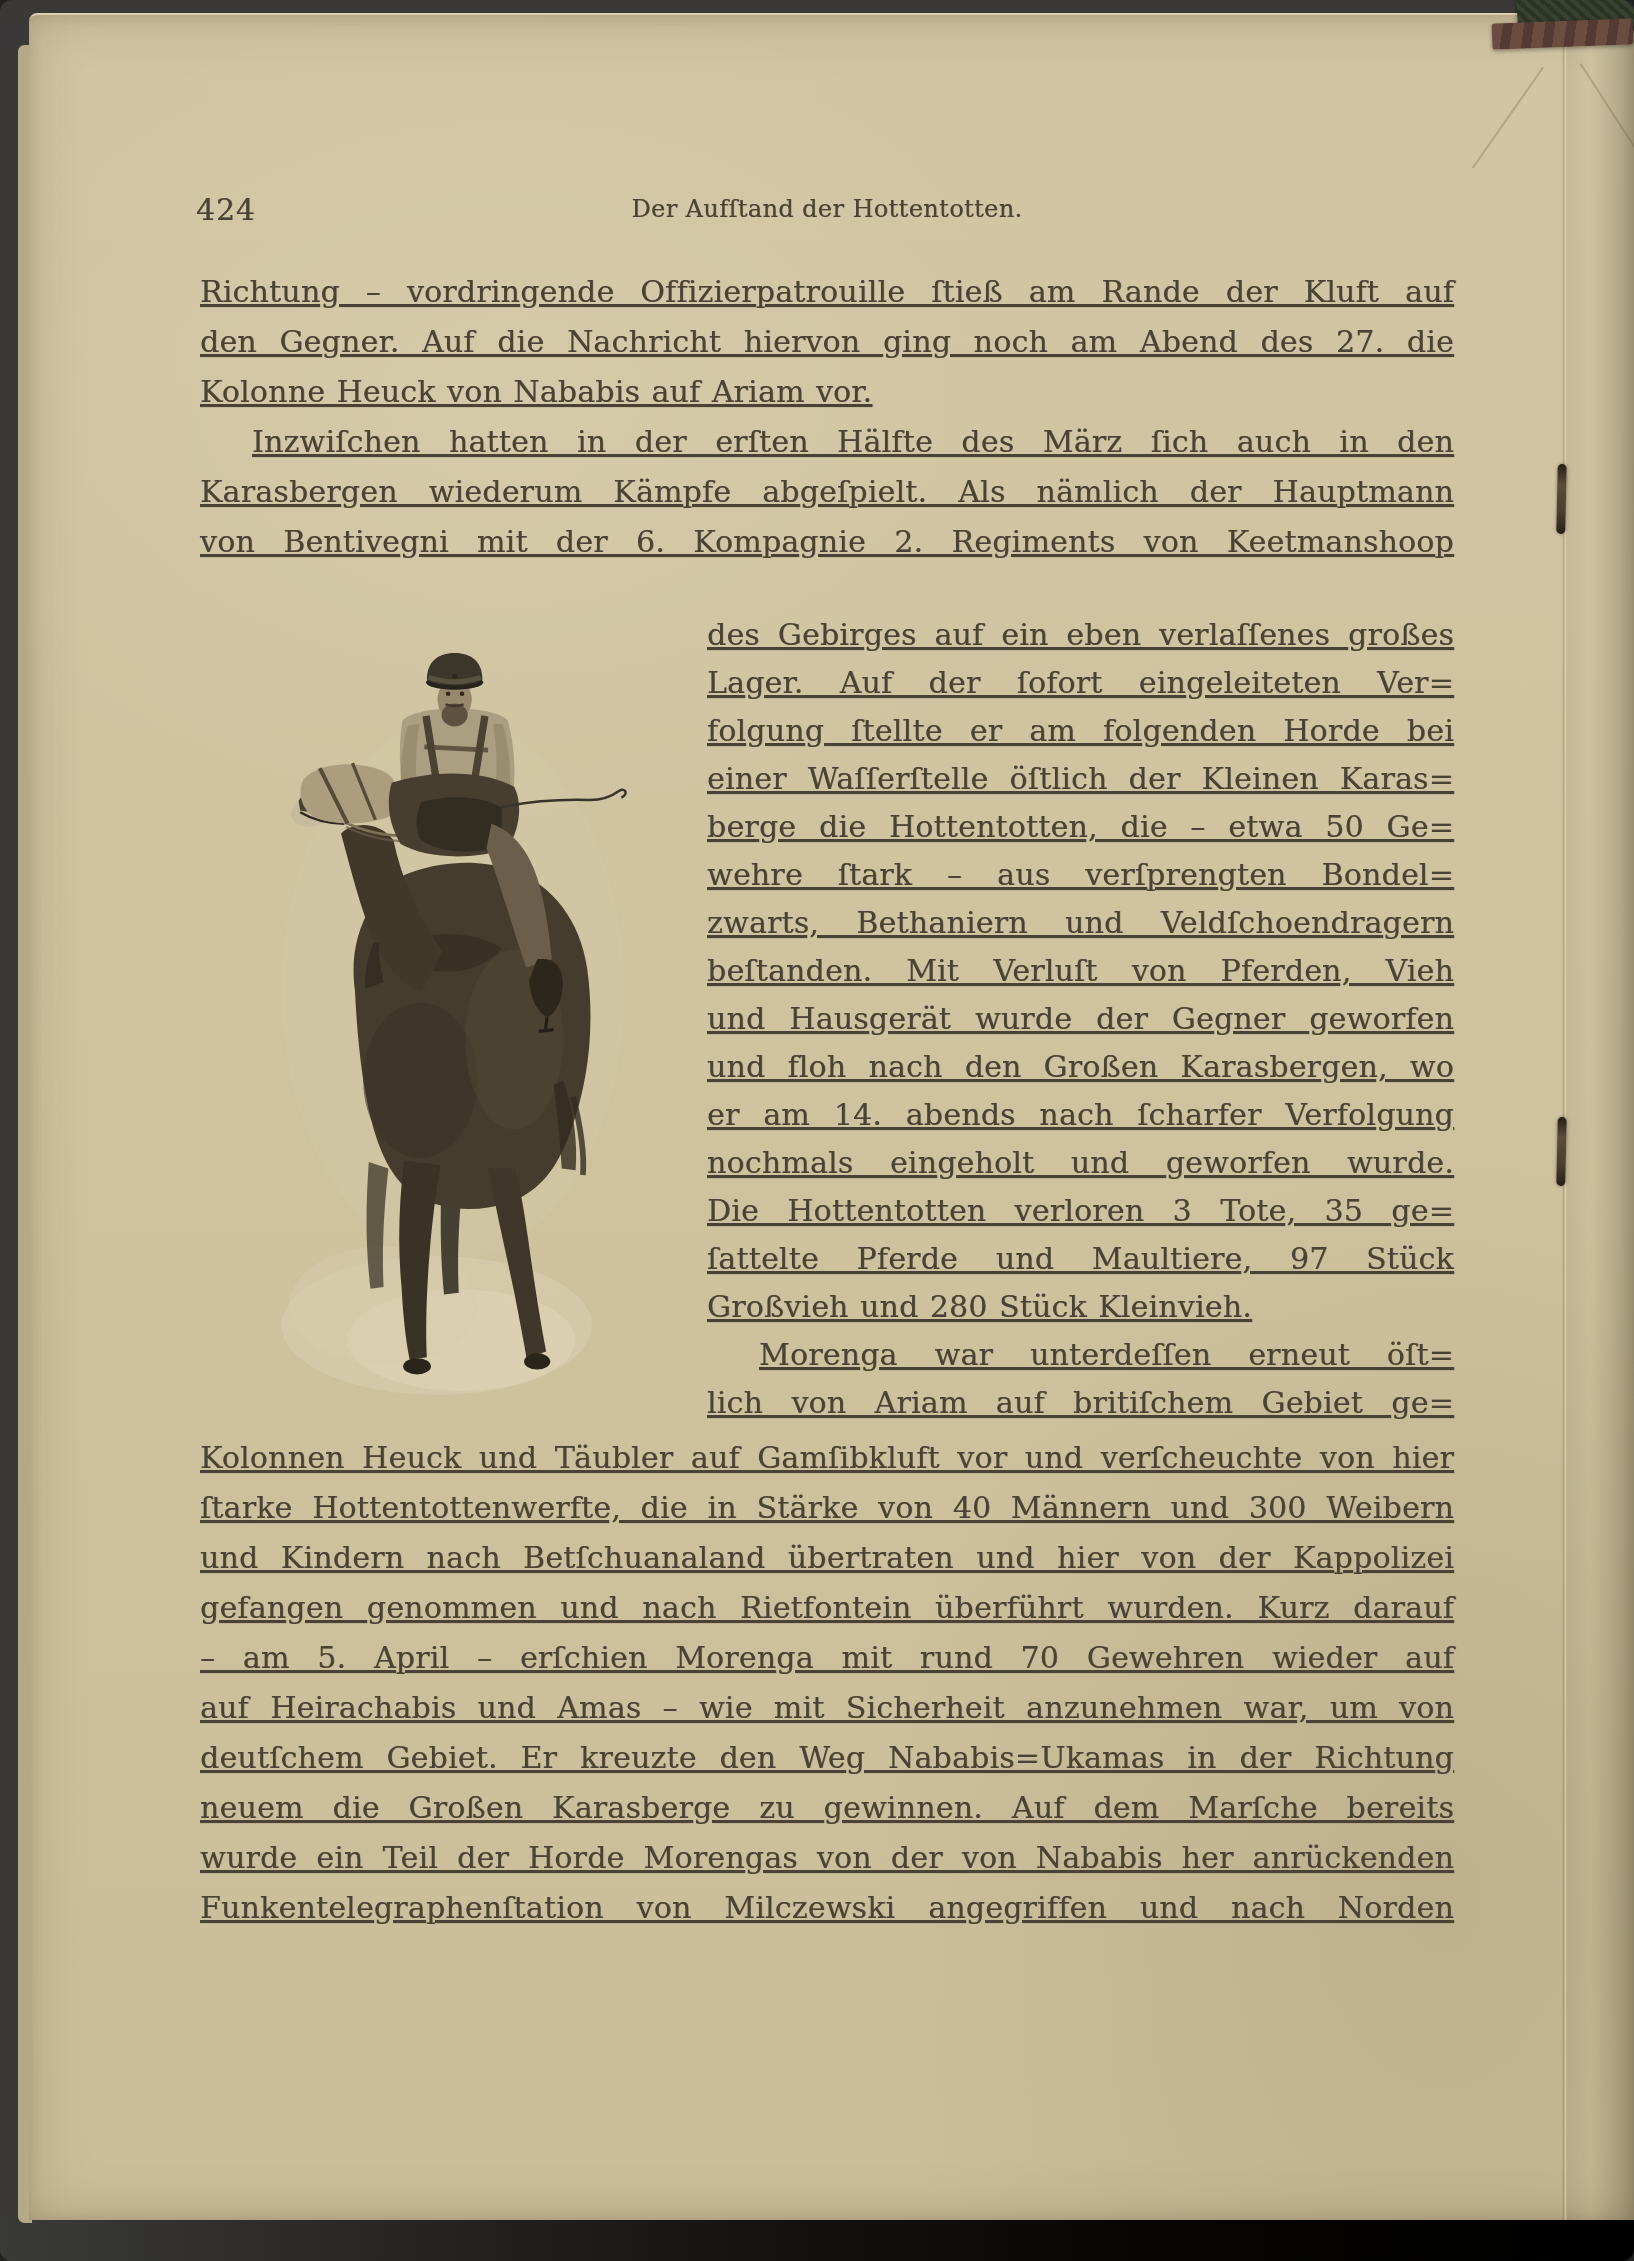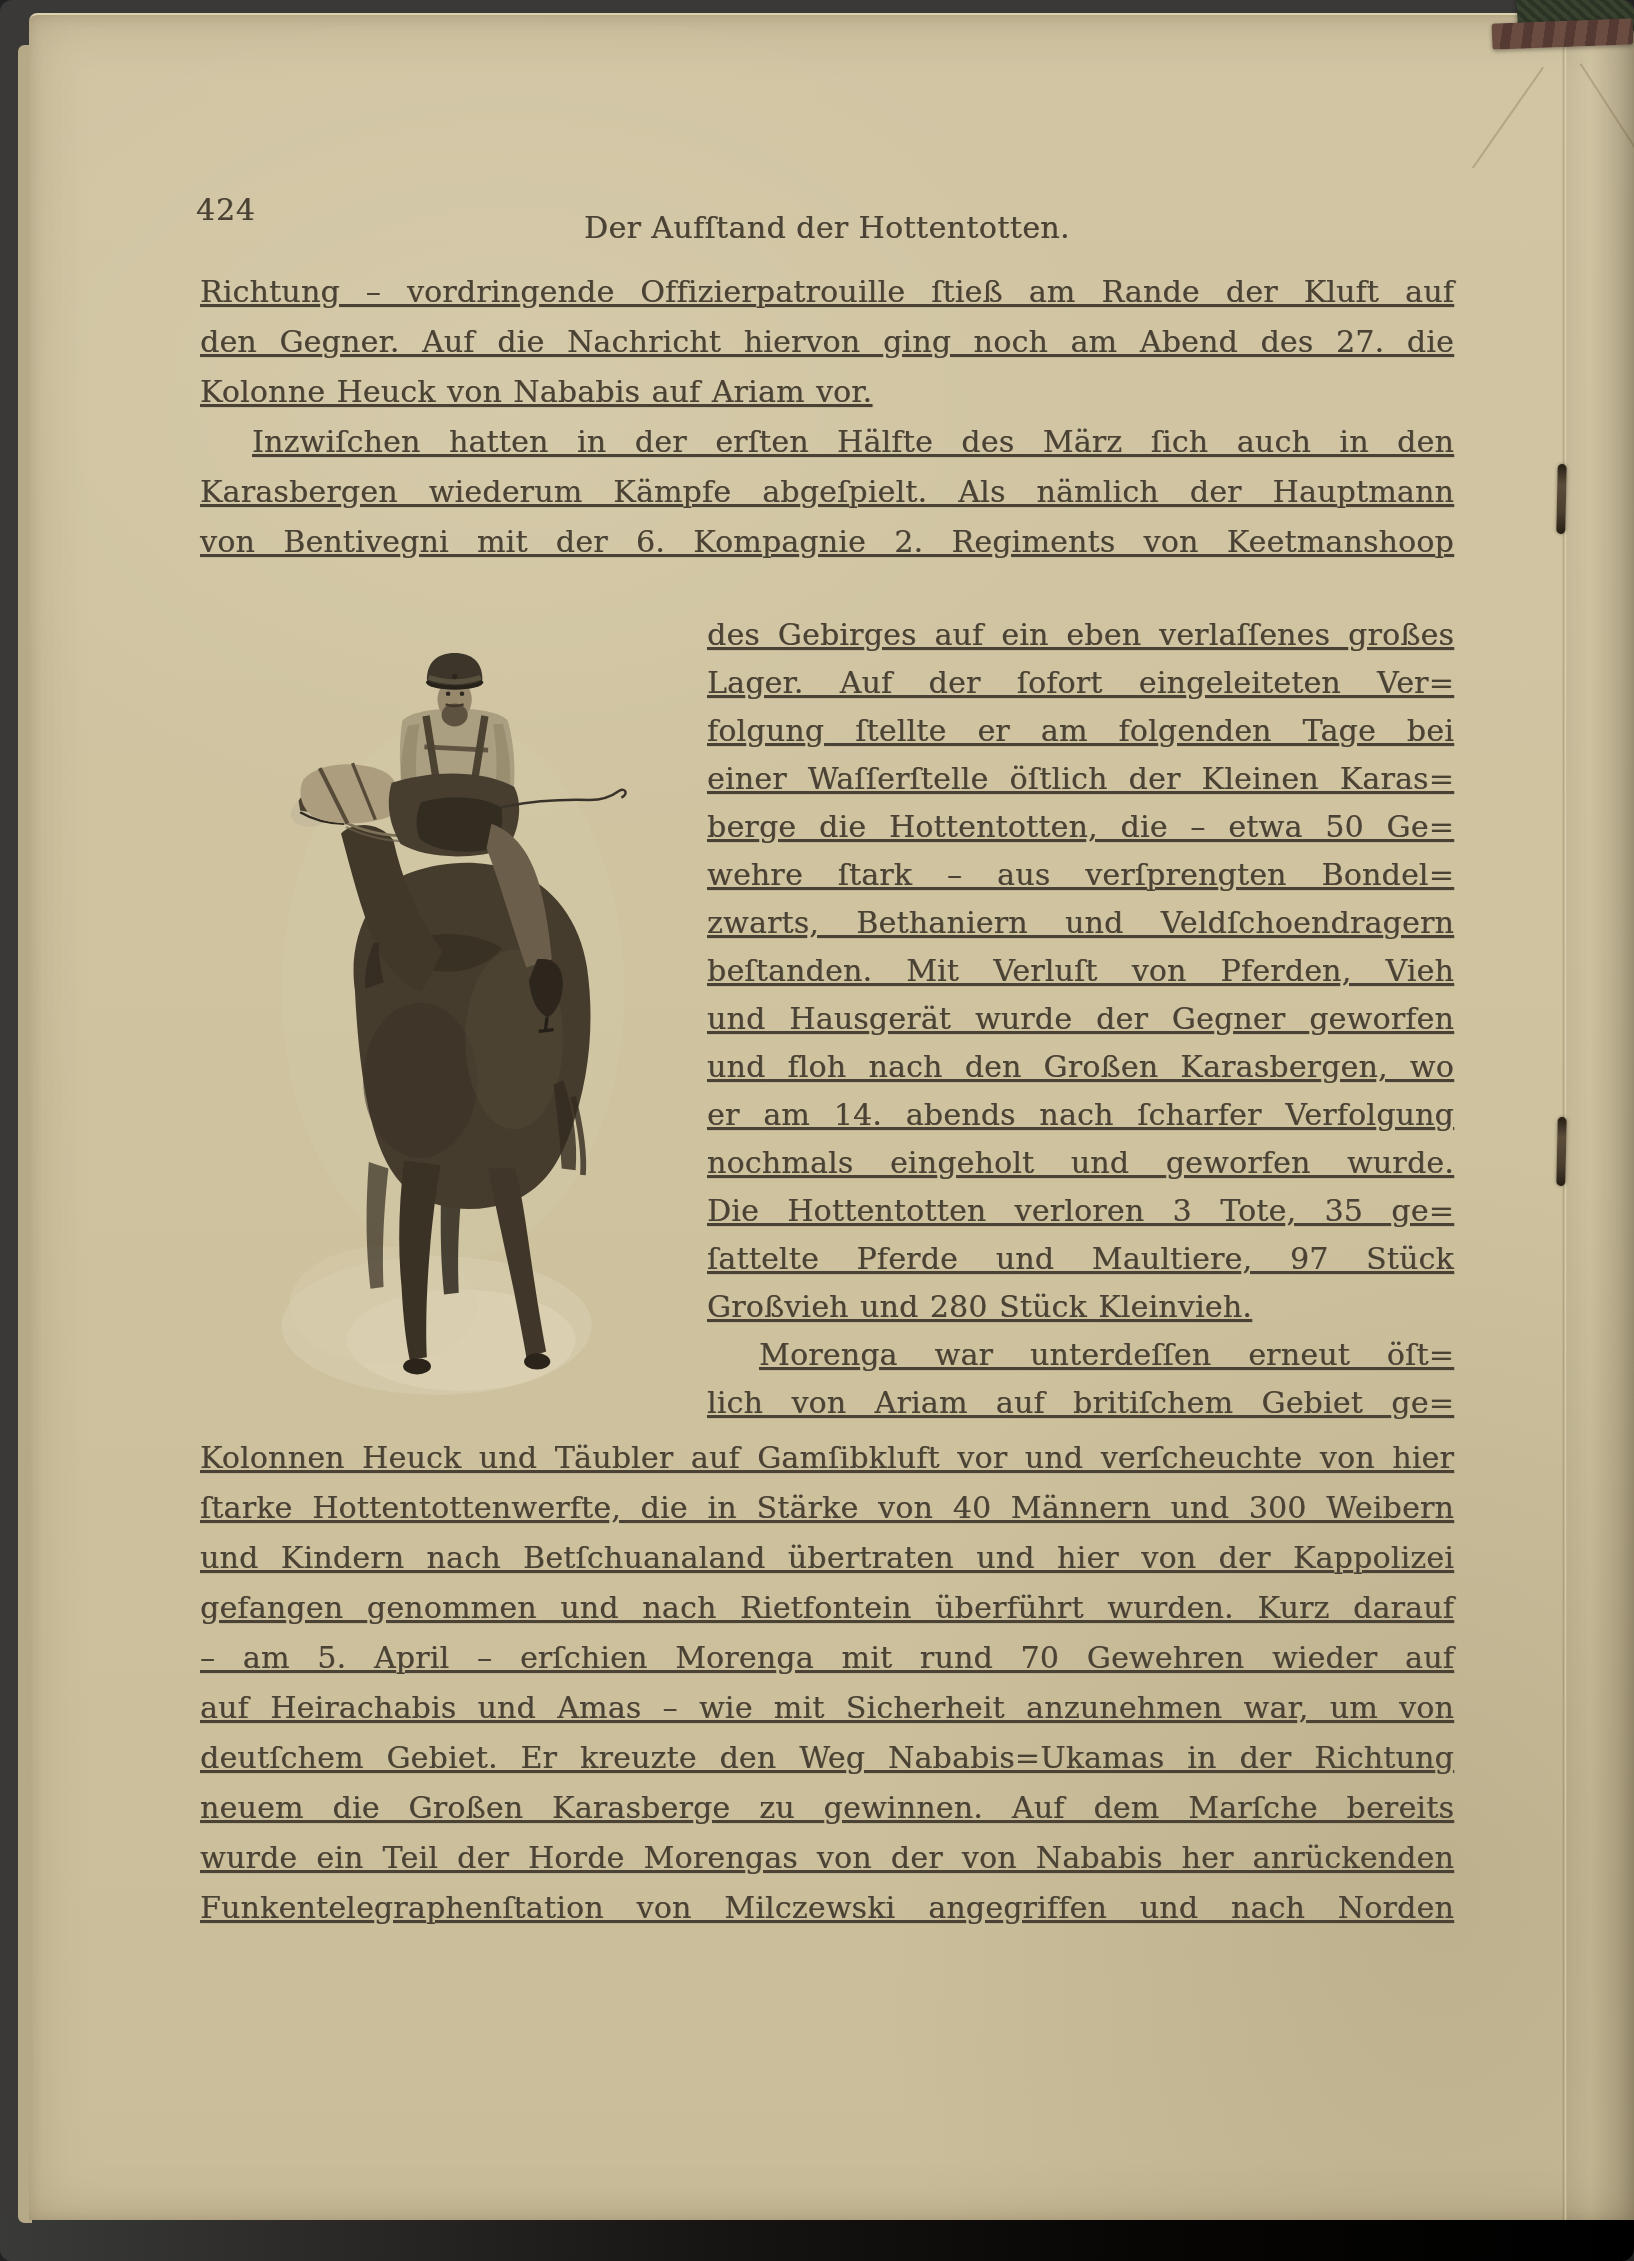--- a/index.html
+++ b/index.html
@@ -43,22 +43,22 @@
 
   .cover-corner{position:absolute;left:1517px;top:-13px;width:155px;height:46px;transform:rotate(-3deg);
     background:repeating-linear-gradient(45deg,#2b3424 0 4.1px,#38422f 4.1px 8.2px);
     box-shadow:0 2.5px 4.9px rgba(0,0,0,.4);}
   .spine-strip{position:absolute;left:1492px;top:21px;width:141px;height:26px;transform:rotate(-2.2deg);
     background:repeating-linear-gradient(100deg,#6a4c41 0 11.4px,#553a33 11.4px 21px);
     border-radius:3.3px;box-shadow:0 1.6px 4.1px rgba(0,0,0,.35);}
 
   .page-number{position:absolute;left:167px;top:174px;height:41px;line-height:41px;
     font-size:30px;letter-spacing:0.8px;text-shadow:0.5px 0.2px 0 rgba(70,60,45,.55);}
-  .running-header{position:absolute;left:171px;top:192px;width:1254px;height:41px;line-height:41px;
-    font-size:30px;text-align:center;letter-spacing:0.4px;text-shadow:0.5px 0.2px 0 rgba(70,60,45,.55);}
+  .running-header{position:absolute;left:171px;top:174px;width:1254px;height:41px;line-height:41px;
+    font-size:24px;text-align:center;letter-spacing:0.4px;text-shadow:0.5px 0.2px 0 rgba(70,60,45,.55);}
 
   .textblock{position:absolute;font-size:30px;letter-spacing:0.2px;word-spacing:1.6px;
     text-shadow:0.5px 0.2px 0 rgba(70,60,45,.5);text-decoration:underline;}
   .block-top{left:171px;top:252px;width:1254px;line-height:50px;}
   .block-beside{left:678px;top:596px;width:747px;line-height:48px;}
   .block-bottom{left:171px;top:1418px;width:1254px;line-height:50px;}
   .line{text-align:justify;text-align-last:justify;}
   .line.last{text-align-last:left;}
   .line.indent{text-indent:52px;}
 
@@ -169,21 +169,21 @@
       <path d="M268 648 C278 700 290 752 300 800 C307 836 312 862 315 880 L339 872
                C331 830 323 778 316 728 C311 694 306 666 301 648 Z" fill="#40372a"></path>
       <ellipse cx="328" cy="884" rx="16" ry="10" fill="#2a241b"></ellipse>
 
       <path d="M372 560 C382 600 386 630 384 656" stroke="#332b20" stroke-width="7" fill="none" opacity="0.8"></path>
     </svg>
 
     <div class="textblock block-beside">
         <div class="line">des Gebirges auf ein eben verlaſſenes großes</div>
         <div class="line">Lager. Auf der ſofort eingeleiteten Ver=</div>
-        <div class="line">folgung ſtellte er am folgenden Tage bei</div>
+        <div class="line">folgung ſtellte er am folgenden Horde bei</div>
         <div class="line">einer Waſſerſtelle öſtlich der Kleinen Karas=</div>
         <div class="line">berge die Hottentotten, die – etwa 50 Ge=</div>
         <div class="line">wehre ſtark – aus verſprengten Bondel=</div>
         <div class="line">zwarts, Bethaniern und Veldſchoendragern</div>
         <div class="line">beſtanden. Mit Verluſt von Pferden, Vieh</div>
         <div class="line">und Hausgerät wurde der Gegner geworfen</div>
         <div class="line">und floh nach den Großen Karasbergen, wo</div>
         <div class="line">er am 14. abends nach ſcharfer Verfolgung</div>
         <div class="line">nochmals eingeholt und geworfen wurde.</div>
         <div class="line">Die Hottentotten verloren 3 Tote, 35 ge=</div>

